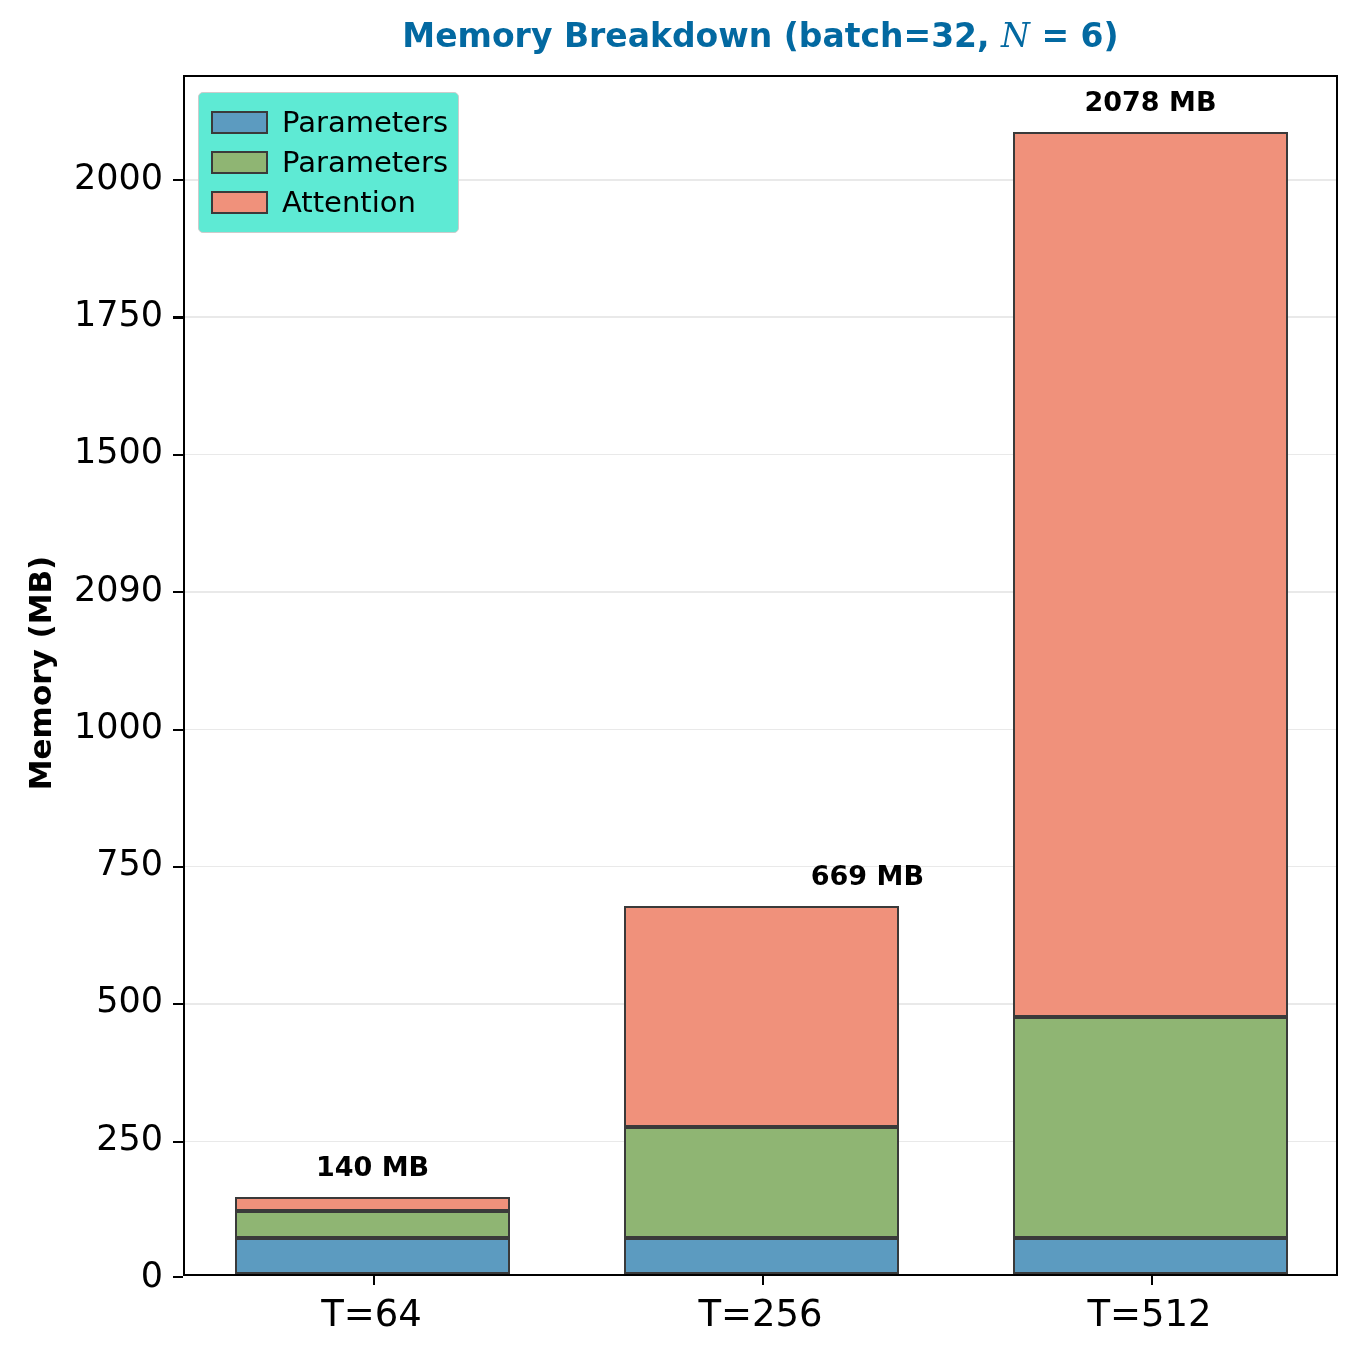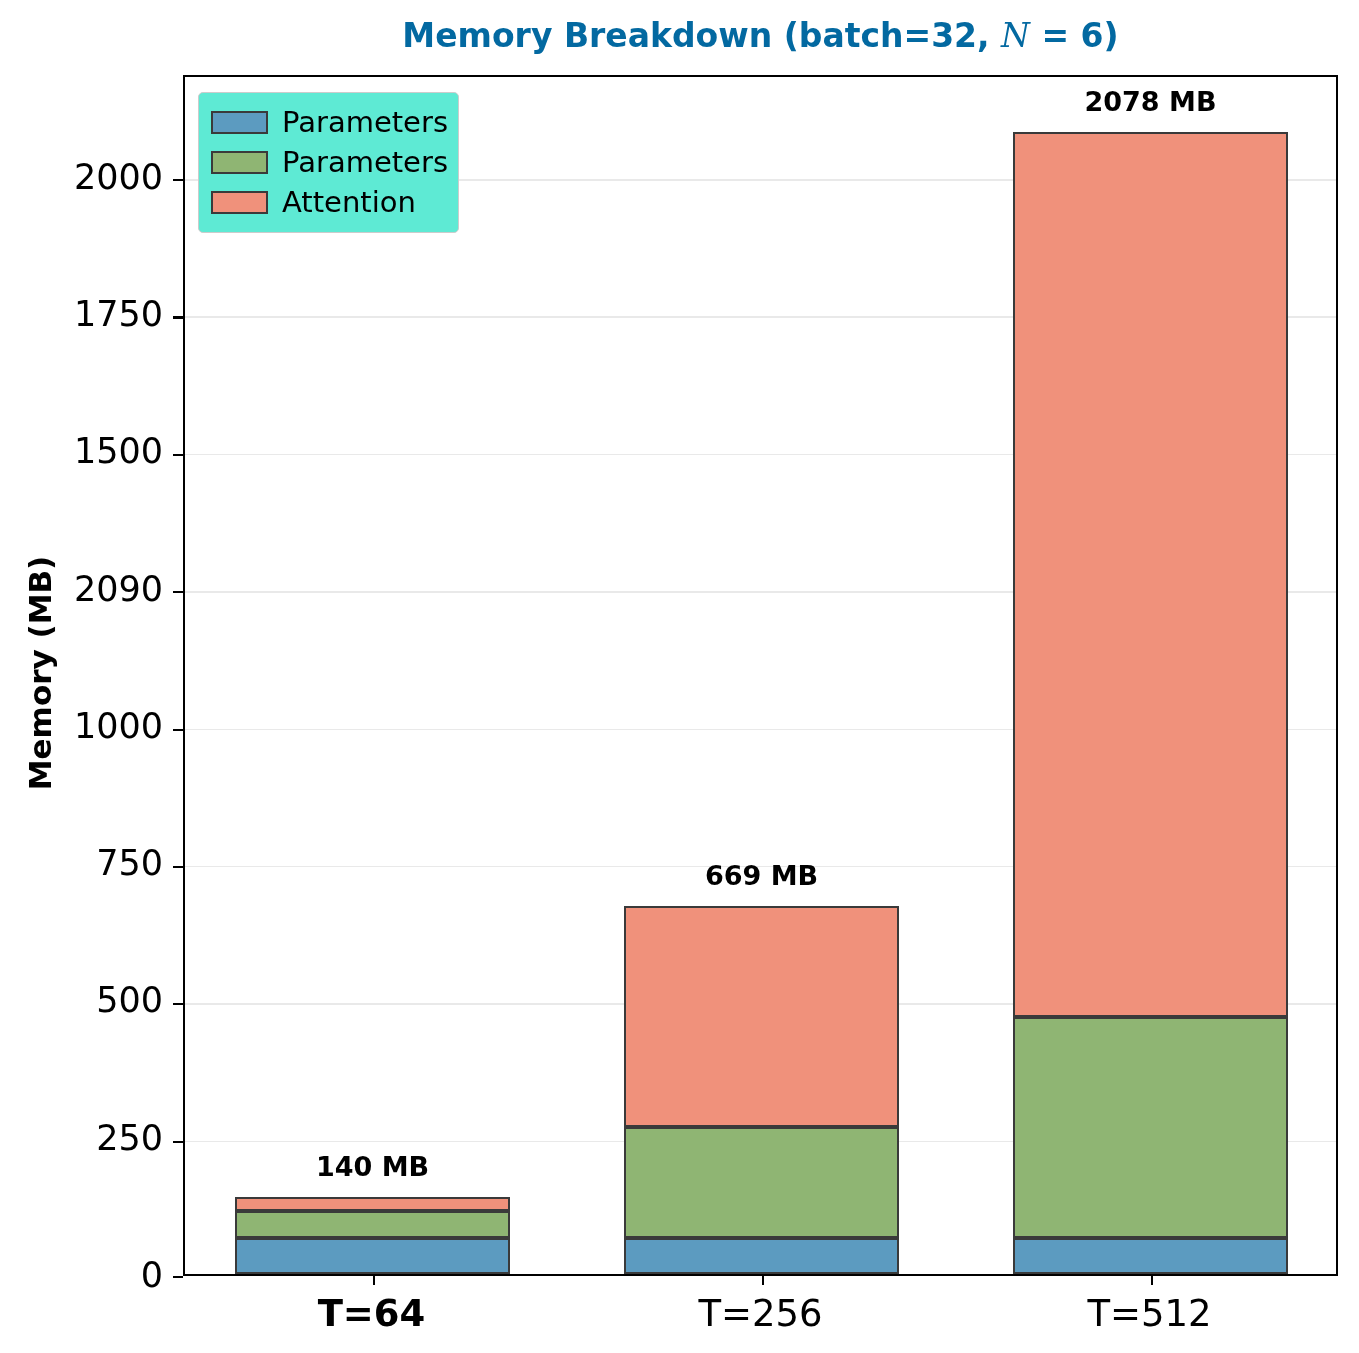--- a/index.html
+++ b/index.html
@@ -211,21 +211,21 @@
     <div class="ytick-label" style="top:980px">500</div>
     <div class="ytick-label" style="top:843px">750</div>
     <div class="ytick-label" style="top:706px">1000</div>
     <div class="ytick-label" style="top:569px">2090</div>
     <div class="ytick-label" style="top:431px">1500</div>
     <div class="ytick-label" style="top:294px">1750</div>
     <div class="ytick-label" style="top:157px">2000</div>
   </div>
 
   <div id="xlabels">
-    <div class="xtick-label" style="left:234px; width:275px;font-weight:bold;">T=64</div>
+    <div class="xtick-label" style="left:234px; width:275px;">T=64</div>
     <div class="xtick-label" style="left:623px; width:275px;">T=256</div>
     <div class="xtick-label" style="left:1012px; width:275px;">T=512</div>
   </div>
 
   <div id="plot-area">
 
     <div id="gridlines">
       <div class="gridline" style="top:1063.6px"></div>
       <div class="gridline" style="top:926.3px"></div>
       <div class="gridline" style="top:788.9px"></div>
@@ -255,21 +255,21 @@
       <div class="bar-seg" style="bottom:35.7px; height:27.5px; background:#8fb573;"></div>
       <div class="bar-seg" style="bottom:63.2px; height:13.7px; background:#f0917b;"></div>
     </div>
     <div class="bar-total-label" style="left:50px; width:275px; bottom:92px;">140 MB</div>
 
     <div class="bar-stack" style="left:439px; width:275px; height:367.6px;">
       <div class="bar-seg" style="bottom:0px; height:35.7px; background:#5c9bc0;"></div>
       <div class="bar-seg" style="bottom:35.7px; height:111.5px; background:#8fb573;"></div>
       <div class="bar-seg" style="bottom:147.2px; height:220.4px; background:#f0917b;"></div>
     </div>
-    <div class="bar-total-label" style="left:439px; width:275px; bottom:383px;">669 MB</div>
+    <div class="bar-total-label" style="left:464px; width:275px; bottom:383px;text-align:right;">669 MB</div>
 
     <div class="bar-stack" style="left:828px; width:275px; height:1141.8px;">
       <div class="bar-seg" style="bottom:0px; height:35.7px; background:#5c9bc0;"></div>
       <div class="bar-seg" style="bottom:35.7px; height:221.5px; background:#8fb573;"></div>
       <div class="bar-seg" style="bottom:257.2px; height:884.6px; background:#f0917b;"></div>
     </div>
     <div class="bar-total-label" style="left:828px; width:275px; bottom:1157px;">2078 MB</div>
 
     <div id="legend">
       <div class="legend-row">

